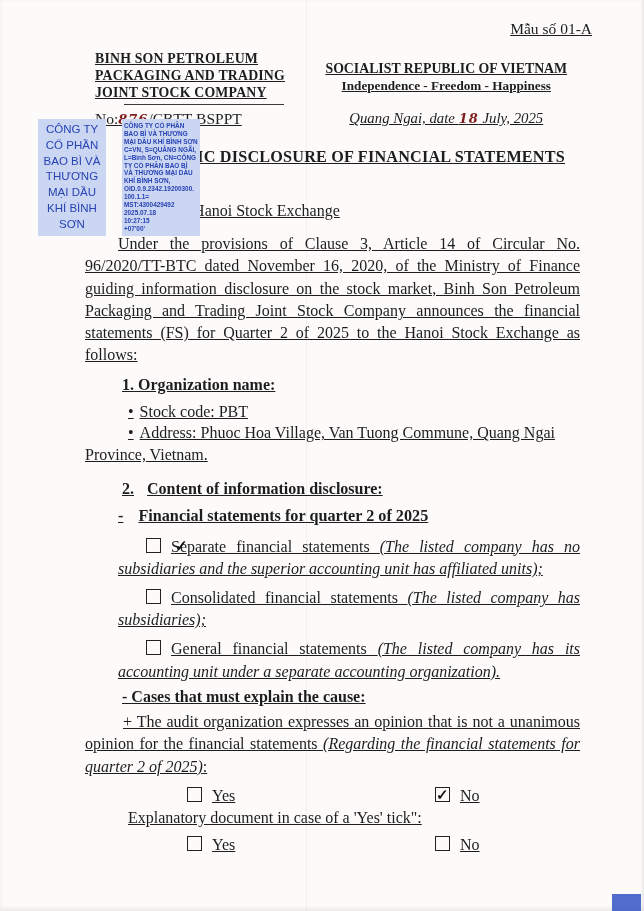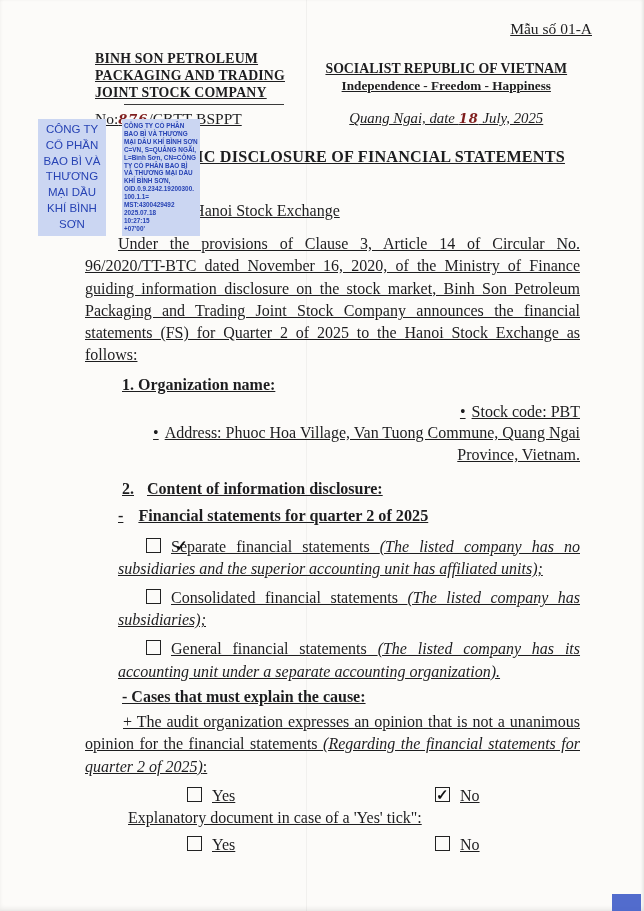--- a/index.html
+++ b/index.html
@@ -39,21 +39,21 @@
 
   .doc-title { margin-top:20px; margin-left:48px; font-weight:bold; font-size:16.2px;
     letter-spacing:0.2px; }
   .to-line { margin-top:35px; margin-left:83px; }
 
   p { margin:0; }
   .intro { margin-top:13px; text-align:justify; text-indent:33px; line-height:22.3px; }
 
   .h-sec1 { margin-top:9px; margin-left:37px; font-weight:bold; }
   .bullets { margin-top:7px; }
-  .bullet-line { line-height:21.6px; text-indent:43px;text-align:right; }
+  .bullet-line { line-height:21.6px; text-indent:43px; }
   .dot { margin-right:6px; }
   .gap-lg { margin-left:40px; }
   .gap-sm { margin-left:14px; }
 
   .h-sec2 { margin-top:14px; margin-left:37px; font-weight:bold; display:flex; gap:13px; }
   .h-sub  { margin-top:9px;  margin-left:33px; font-weight:bold; font-size:16.2px; display:flex; gap:15px; }
 
   .cb-item { padding-left:33px; text-indent:28px; text-align:justify; line-height:22.6px; }
   .cb-item.first { margin-top:10px; }
   .cb-item + .cb-item { margin-top:6px; }

